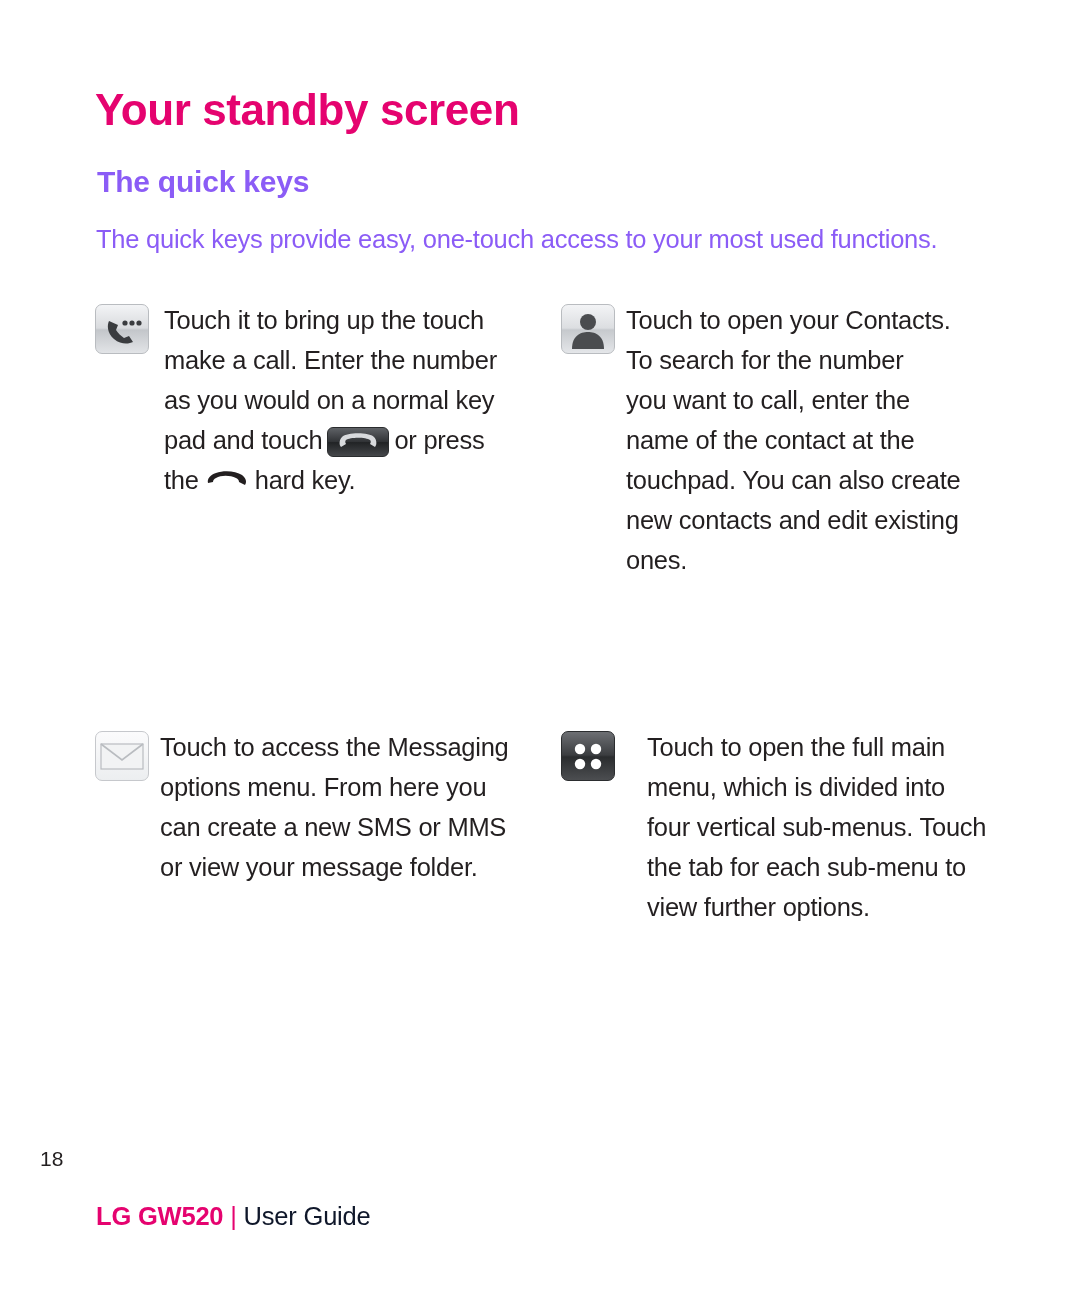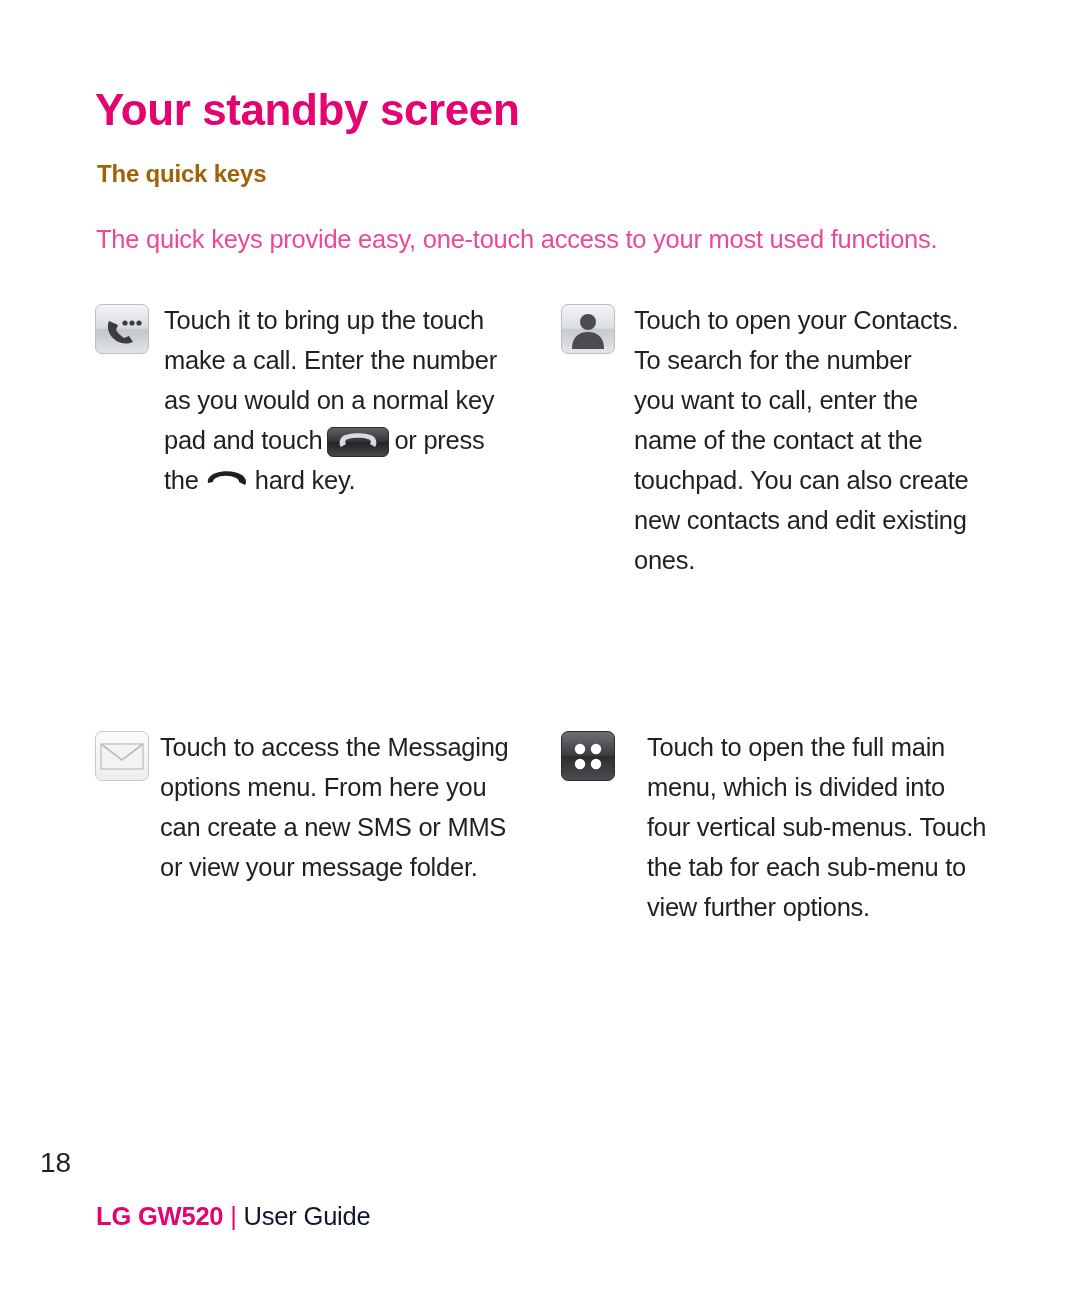--- a/index.html
+++ b/index.html
@@ -27,32 +27,32 @@
     top: 56px;
     font-size: 44px;
     font-weight: bold;
     color: #e5036f;
     letter-spacing: -0.4px;
   }
   .subtitle {
     position: absolute;
     left: 97px;
     top: 140px;
-    font-size: 24px;
+    font-size: 30px;
     font-weight: bold;
-    color: #a16207;
+    color: #8b5cf6;
     letter-spacing: -0.2px;
   }
   .intro {
     position: absolute;
     left: 96px;
     top: 199px;
     width: 910px;
     font-size: 25.5px;
-    color: #ec4899;
+    color: #8b5cf6;
     letter-spacing: -0.25px;
   }
 
   .block {
     position: absolute;
     font-size: 25.5px;
     line-height: 40px;
     letter-spacing: -0.25px;
     color: #231f20;
   }
@@ -105,21 +105,21 @@
   .inline-red {
     width: 46px;
     height: 30px;
     position: relative;
   }
 
   .footer-pagenum {
     position: absolute;
     left: 40px;
     top: 1147px;
-    font-size: 28px;
+    font-size: 21px;
     color: #231f20;
   }
   .footer-brand {
     position: absolute;
     left: 96px;
     top: 1202px;
     font-size: 25.5px;
     letter-spacing: -0.2px;
   }
   .footer-brand .pink {
@@ -169,21 +169,21 @@
           </svg></span><span>hard key.</span>
     </span>
   </div>
 
   <div class="iconbox icon-contacts" style="left:561px; top:304px;">
     <svg width="52" height="48" viewBox="0 0 52 48" style="display:block;">
       <circle cx="26" cy="17" r="8" fill="#4a4c4f"></circle>
       <path d="M10 44 C10 31 18 27 26 27 C34 27 42 31 42 44 Z" fill="#4a4c4f"></path>
     </svg>
   </div>
-  <div class="block" style="left:626px; top:300px; width:400px;margin-left:8px;">
+  <div class="block" style="left:626px; top:300px; width:400px;">
     <span class="txt">Touch to open your Contacts.</span>
     <span class="txt">To search for the number</span>
     <span class="txt">you want to call, enter the</span>
     <span class="txt">name of the contact at the</span>
     <span class="txt">touchpad. You can also create</span>
     <span class="txt">new contacts and edit existing</span>
     <span class="txt">ones.</span>
   </div>
 
   <div class="iconbox icon-msg" style="left:95px; top:731px;">

